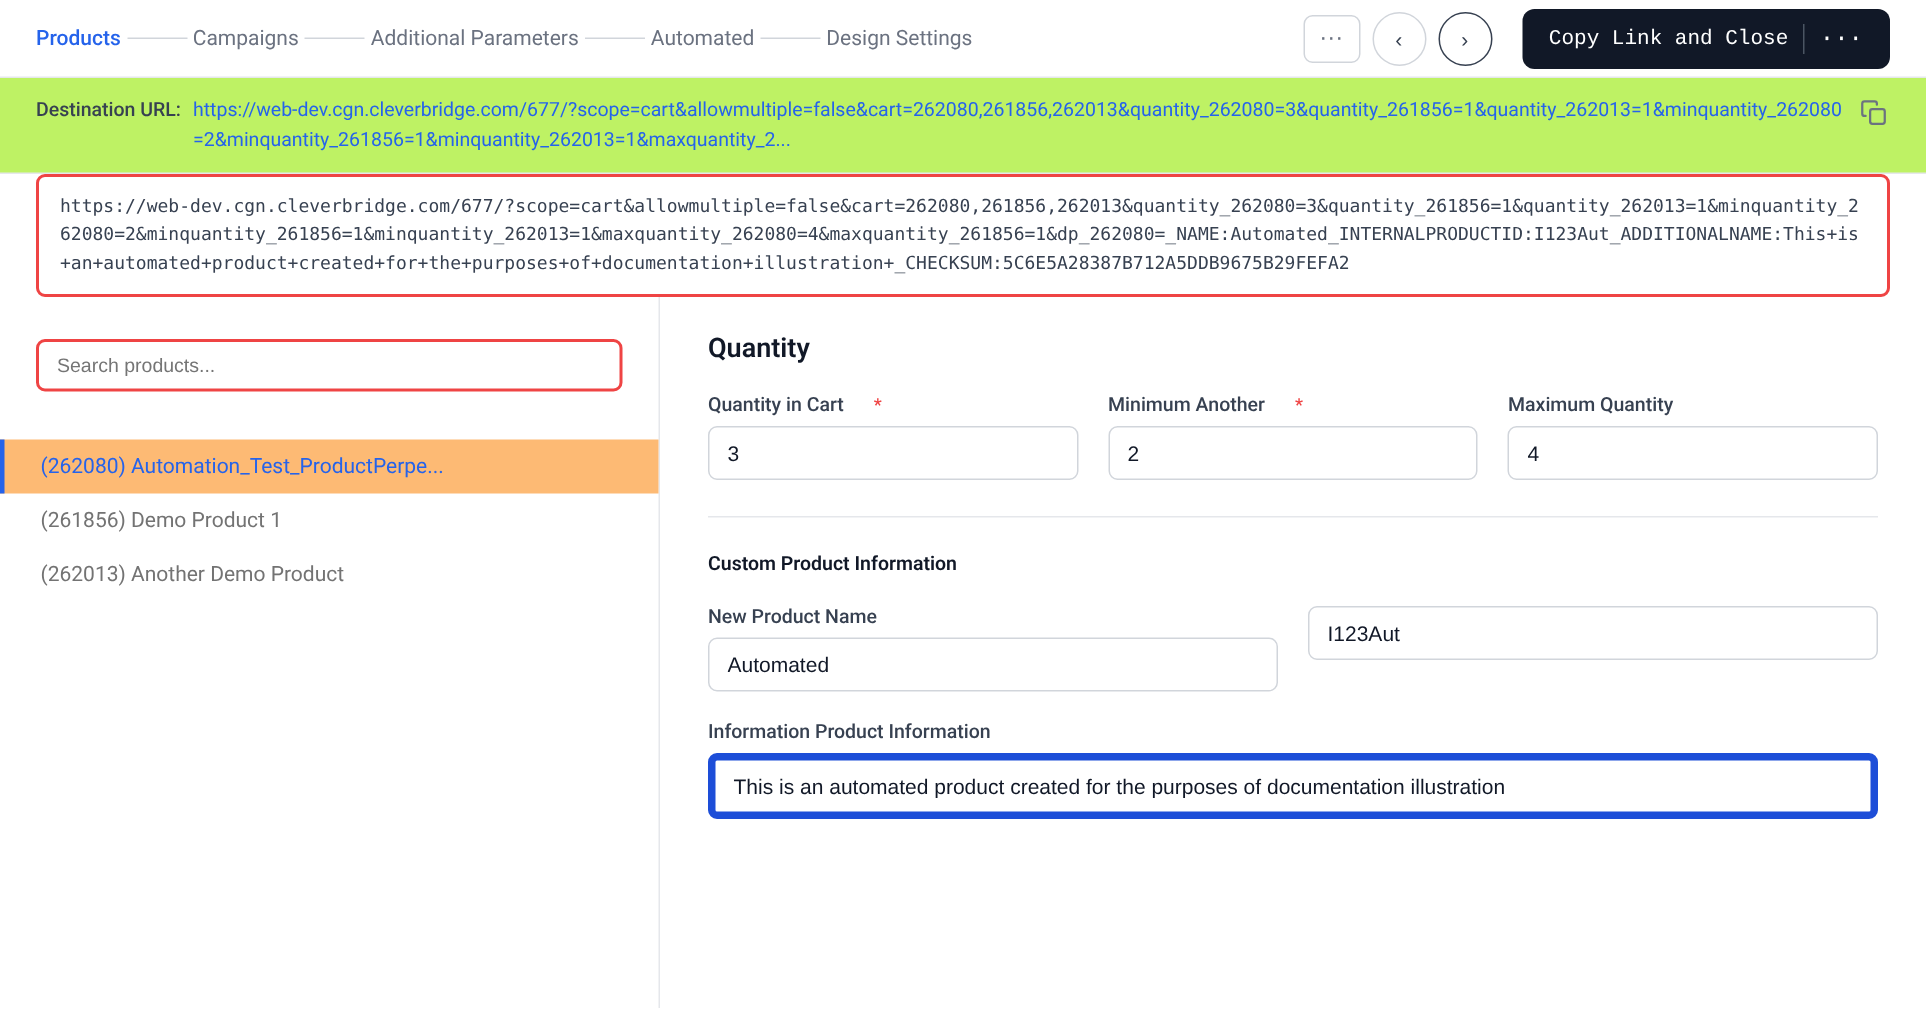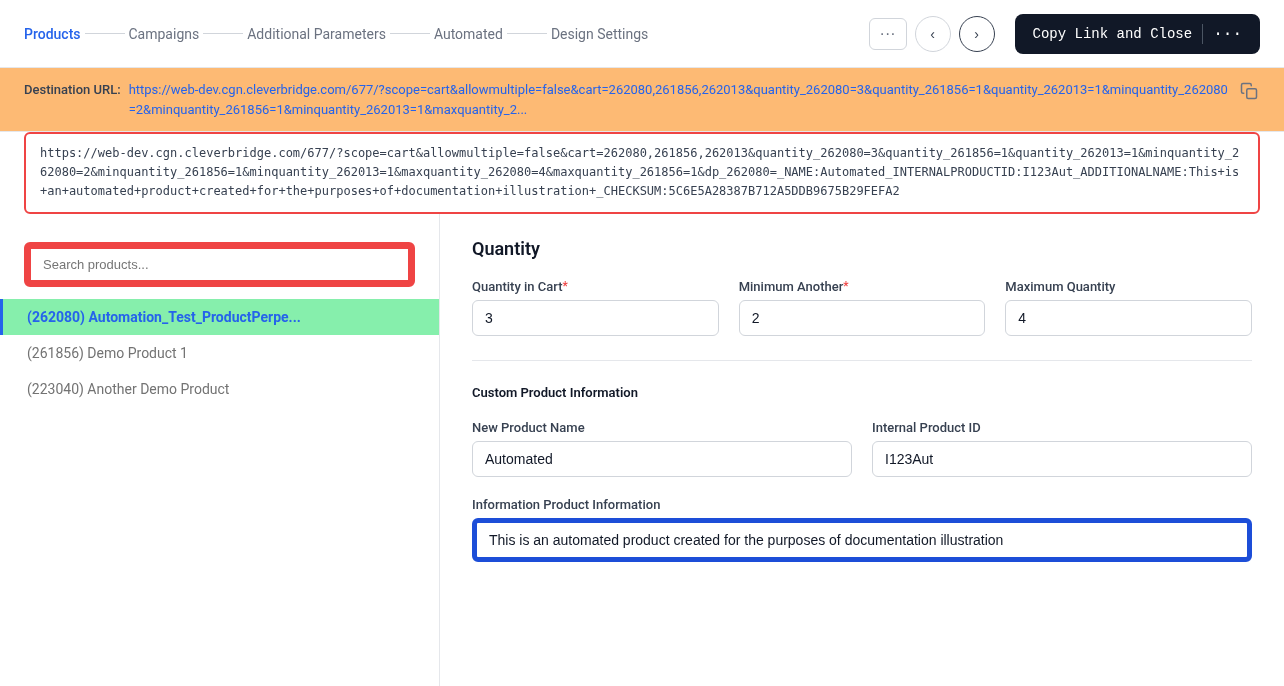--- a/index.html
+++ b/index.html
@@ -3,21 +3,21 @@
   <meta charset="utf-8">
   <style>
     * { box-sizing: border-box; margin: 0; padding: 0; }
     body { font-family: -apple-system, BlinkMacSystemFont, 'Segoe UI', Roboto, sans-serif; background: #fff; color: #222; font-size: 14px; }
 
     
     .top-nav {
       display: flex;
       align-items: center;
       padding: 0 24px;
-      height: 68px;
+      height: 52px;
       border-bottom: 1px solid #e5e7eb;
       gap: 0;
     }
     .nav-steps {
       display: flex;
       align-items: center;
       flex: 1;
       gap: 0;
     }
     .nav-step {
@@ -93,21 +93,21 @@
       background: #4b5563;
       margin: 0 10px;
     }
     .copy-link-btn .btn-dots {
       font-size: 16px;
     }
 
     
     .url-bar {
       padding: 12px 24px;
-      background: #fdba74;
+      background: #bef264;
       border-bottom: 1px solid #e5e7eb;
       display: flex;
       align-items: flex-start;
       gap: 8px;
     }
     .url-label {
       font-size: 13px;
       color: #374151;
       font-weight: 500;
       white-space: nowrap;
@@ -161,22 +161,23 @@
     .product-list-item {
       padding: 10px 24px;
       cursor: pointer;
       font-size: 14px;
       color: #737373;
       border-left: 3px solid transparent;
     }
     .product-list-item.selected {
       color: #2563eb;
       border-left-color: #2563eb;
-      background: #86efac;
-      font-weight: 700;
+      background: #fdba74;
+      font-weight: 400;
+      margin-top: 20px;
     }
 
     
     .right-panel {
       flex: 1;
       padding: 24px 32px;
       overflow-y: auto;
     }
 
     .section-title {
@@ -194,21 +195,21 @@
     .field-group {
       flex: 1;
     }
     .field-label {
       font-size: 13px;
       font-weight: 500;
       color: #374151;
       margin-bottom: 6px;
       display: flex;
       align-items: center;
-      gap: 0;
+      gap: 20px;
     }
     .required-star {
       color: #ef4444;
       font-size: 12px;
     }
     .field-input {
       width: 100%;
       border: 1px solid #d1d5db;
       border-radius: 6px;
       padding: 9px 12px;
@@ -240,21 +241,21 @@
       outline: none;
       resize: vertical;
       min-height: 44px;
     }
 
     .search-box-wrapper {
       padding: 12px 24px;
     }
     .search-box {
       width: 100%;
-      border: 7px solid #ef4444;
+      border: 2px solid #ef4444;
       border-radius: 6px;
       padding: 8px 12px;
       font-size: 13px;
       color: #a16207;
       outline: none;
     }
   </style>
 </head>
 <body>
 
@@ -311,21 +312,21 @@
     <div class="search-box-wrapper">
       <input class="search-box" type="text" placeholder="Search products..." style="">
     </div>
     <div class="product-list-item selected">
       <span>(262080) Automation_Test_ProductPerpe...</span>
     </div>
     <div class="product-list-item">
       <span>(261856) Demo Product 1</span>
     </div>
     <div class="product-list-item">
-      <span>(223040) Another Demo Product</span>
+      <span>(262013) Another Demo Product</span>
     </div>
   </div>
 
   <div class="right-panel">
 
     <h2 class="section-title">Quantity</h2>
 
     <div class="field-row">
       <div class="field-group">
         <div class="field-label">
@@ -350,21 +351,20 @@
     <hr class="section-divider">
 
     <h2 class="custom-section-title">Custom Product Information</h2>
 
     <div class="field-row">
       <div class="field-group">
         <div class="field-label">New Product Name</div>
         <input class="field-input" type="text" value="Automated" style="">
       </div>
       <div class="field-group">
-        <div class="field-label">Internal Product ID</div>
         <input class="field-input" type="text" value="I123Aut" style="">
       </div>
     </div>
 
     <div class="field-group">
       <div class="field-label">Information Product Information</div>
       <input class="field-input additional-info-field" type="text" value="This is an automated product created for the purposes of documentation illustration" style="">
     </div>
 
   </div>

